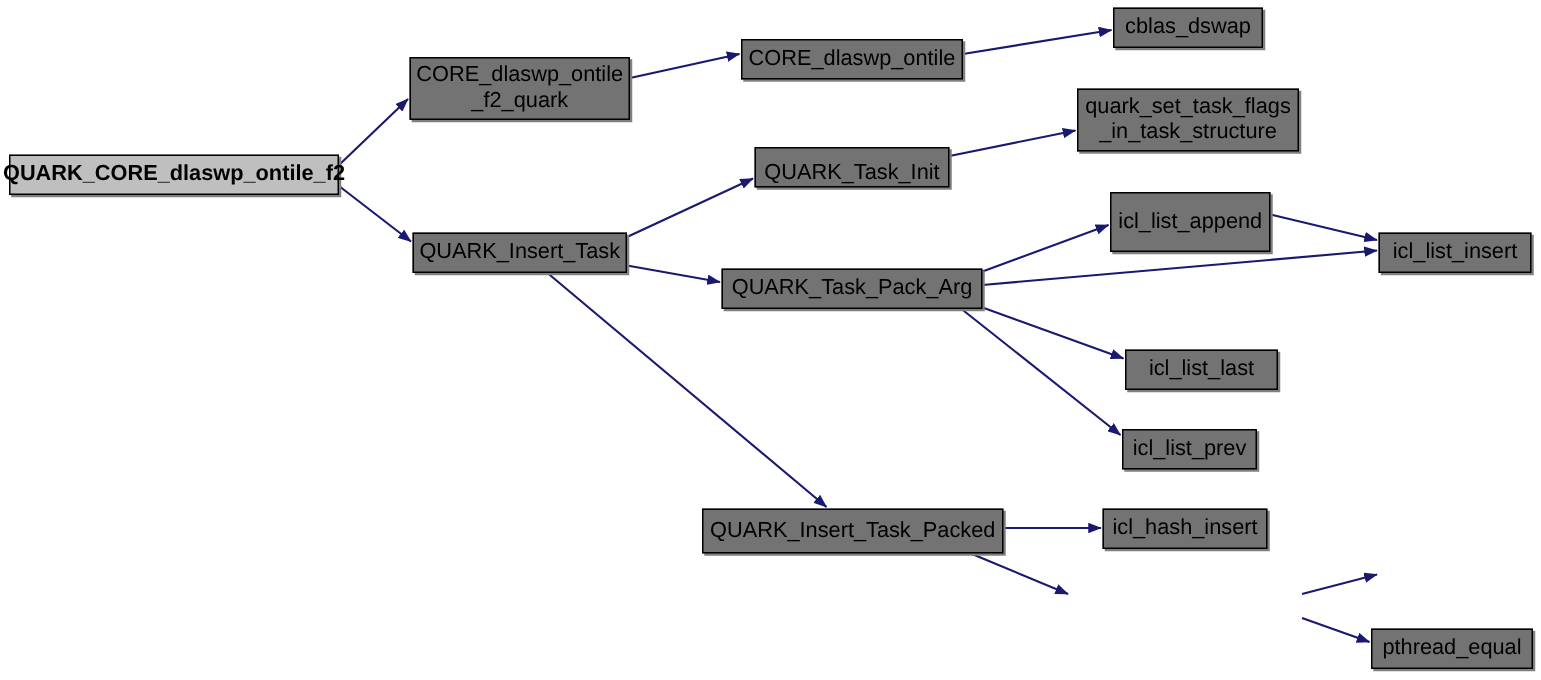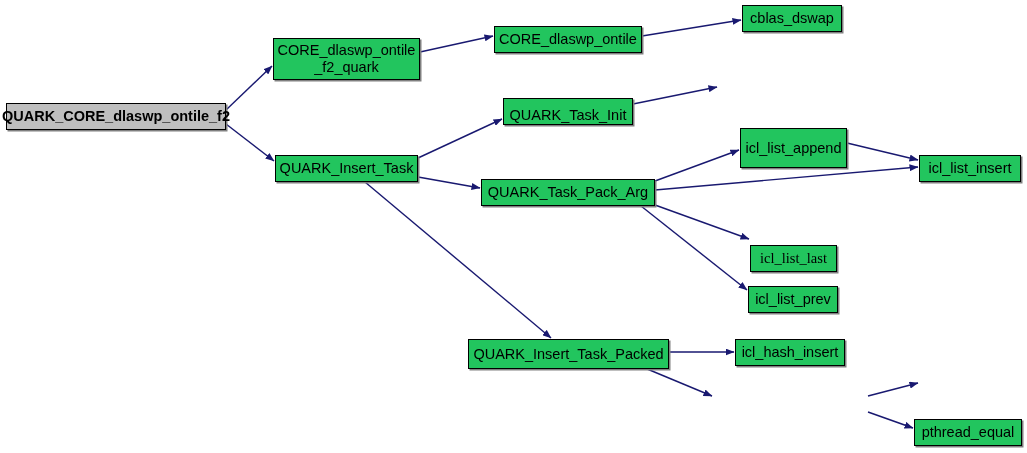--- a/index.html
+++ b/index.html
@@ -20,21 +20,21 @@
     left: 0;
     top: 0;
     width: 1027px;
     height: 453px;
     pointer-events: none;
   }
   .node {
     position: absolute;
     box-sizing: border-box;
     border: 1px solid #000000;
-    background: #22c55e;
+    background: #737373;
     color: #000000;
     font-size: 14.5px;
     line-height: 17px;
     display: flex;
     align-items: center;
     justify-content: center;
     text-align: center;
     white-space: pre;
     letter-spacing: 0px;
     box-shadow: 1.5px 1.5px 0 0 #808080;
@@ -79,19 +79,21 @@
     </svg>
 <div class="node root" style="left: 6px; top: 103px; width: 220px; height: 27px;"><span class="node-label">QUARK_CORE_dlaswp_ontile_f2</span></div>
     <div class="node" style="left: 273px; top: 38px; width: 147px; height: 42px;"><span class="node-label">CORE_dlaswp_ontile
 _f2_quark</span></div>
     <div class="node" style="left: 275px; top: 155px; width: 143px; height: 27px;"><span class="node-label">QUARK_Insert_Task</span></div>
     <div class="node" style="left: 494px; top: 26px; width: 148px; height: 27px;"><span class="node-label">CORE_dlaswp_ontile</span></div>
     <div class="node" style="left: 503px; top: 98px; width: 130px; height: 27px; align-items: flex-end;"><span class="node-label">QUARK_Task_Init</span></div>
     <div class="node" style="left: 481px; top: 179px; width: 174px; height: 27px;"><span class="node-label">QUARK_Task_Pack_Arg</span></div>
     <div class="node" style="left: 468px; top: 339px; width: 201px; height: 30px;"><span class="node-label">QUARK_Insert_Task_Packed</span></div>
     <div class="node" style="left: 742px; top: 5px; width: 100px; height: 27px;"><span class="node-label">cblas_dswap</span></div>
+    <div class="node" style="left: 718px; top: 59px; width: 148px; height: 42px;"><span class="node-label">quark_set_task_flags
+_in_task_structure</span></div>
     <div class="node" style="left: 740px; top: 128px; width: 107px; height: 40px;"><span class="node-label">icl_list_append</span></div>
     <div class="node" style="left: 919px; top: 155px; width: 102px; height: 27px;"><span class="node-label">icl_list_insert</span></div>
-    <div class="node" style="left: 750px; top: 245px; width: 87px; height: 27px; font-family: Liberation Serif, serif;"><span class="node-label">icl_list_last</span></div>
+    <div class="node" style="left: 750px; top: 233px; width: 102px; height: 27px;"><span class="node-label">icl_list_last</span></div>
     <div class="node" style="left: 748px; top: 286px; width: 90px; height: 27px;"><span class="node-label">icl_list_prev</span></div>
     <div class="node" style="left: 735px; top: 339px; width: 110px; height: 27px;"><span class="node-label">icl_hash_insert</span></div>
     <div class="node" style="left: 914px; top: 419px; width: 108px; height: 27px;"><span class="node-label">pthread_equal</span></div>
   </div>
 
 </body></html>

